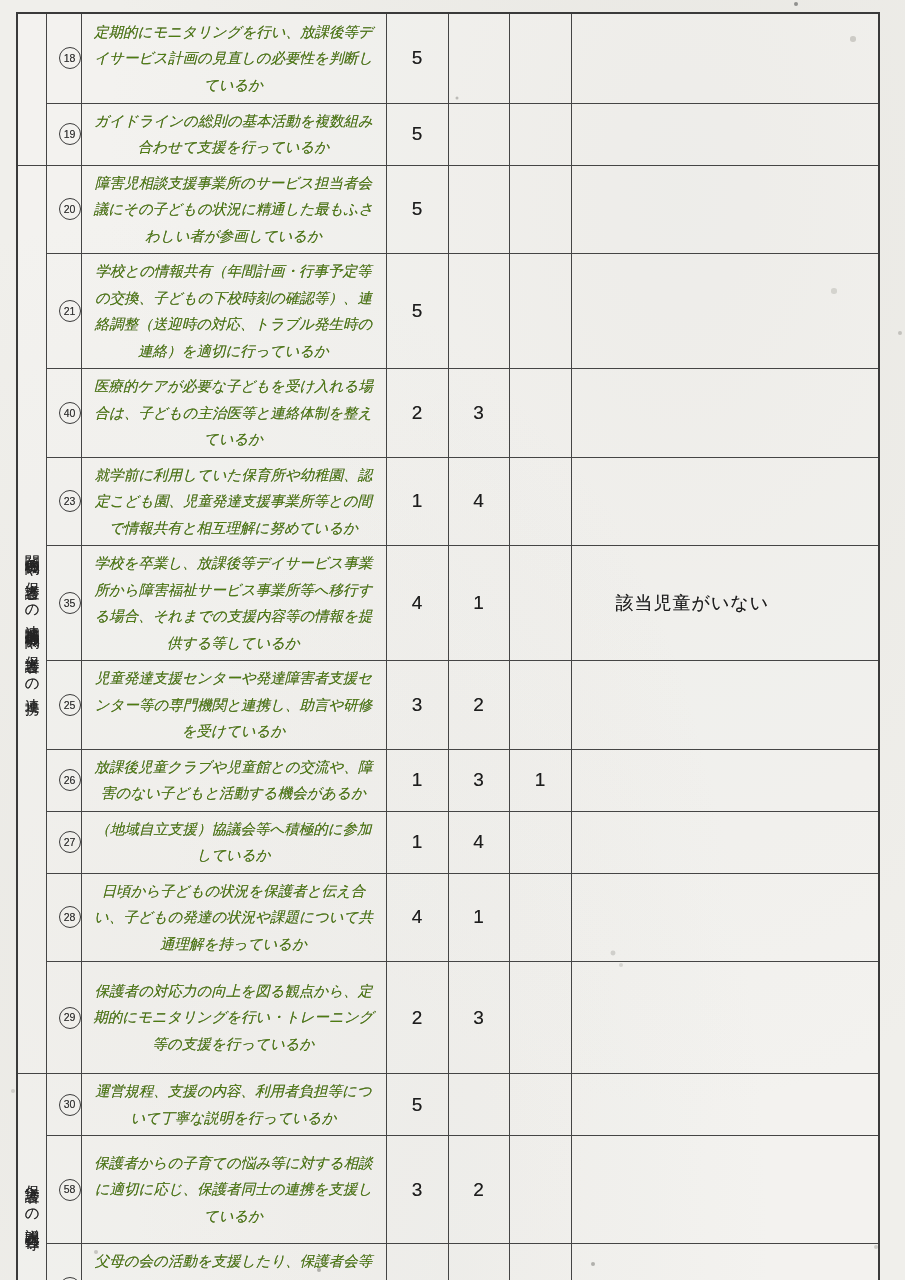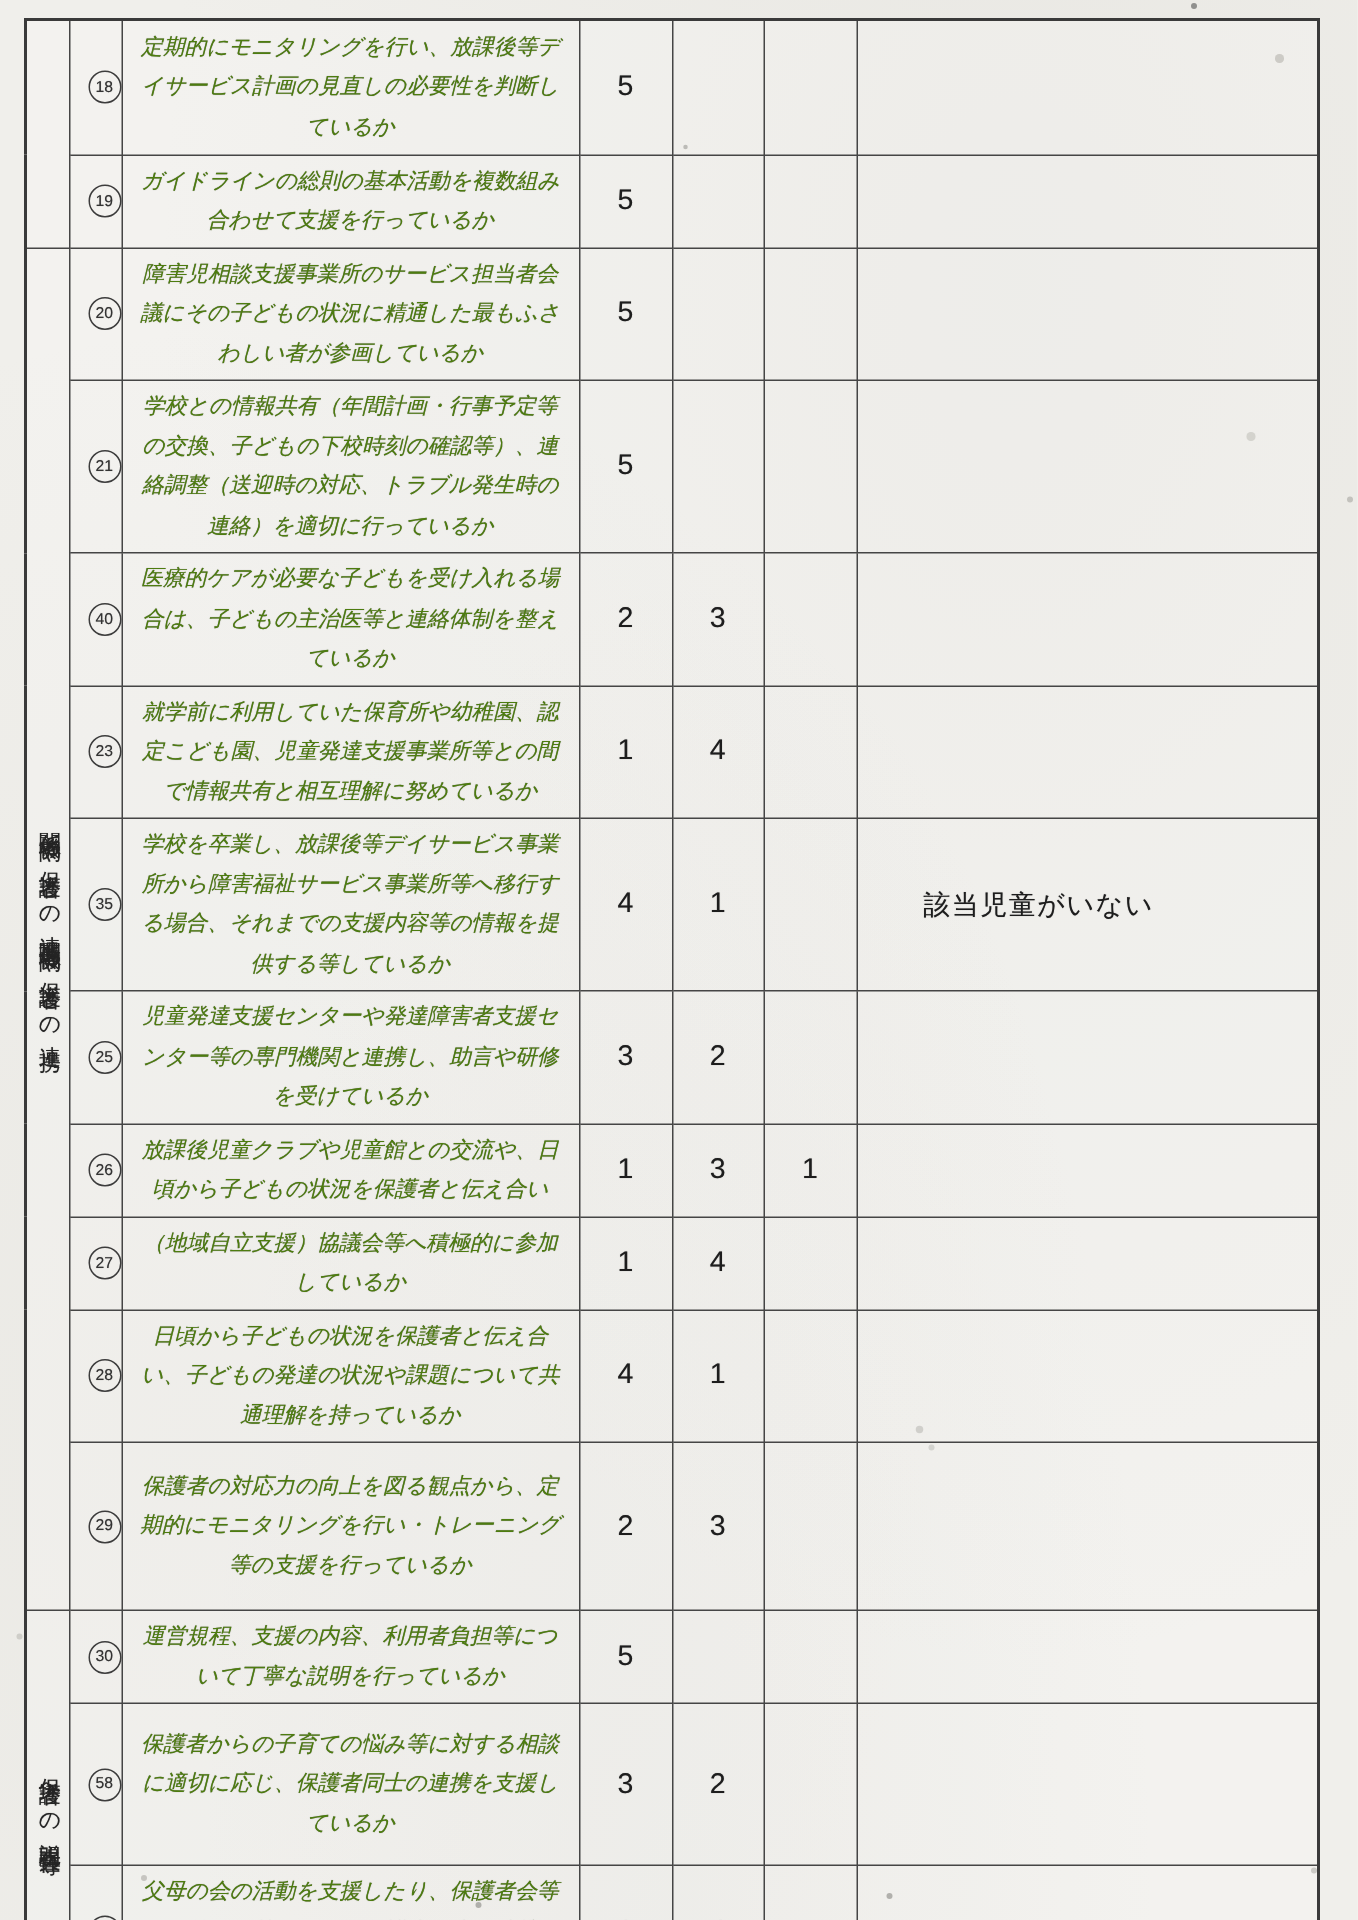--- a/index.html
+++ b/index.html
@@ -266,21 +266,21 @@
     </td>
     <td class="c-cell">
       <span class="c-text"></span>
     </td>
   </tr>
         <tr>
     <td class="num-cell">
       <span class="circle-num">26</span>
     </td>
     <td class="q-cell">
-      <span class="q-text">放課後児童クラブや児童館との交流や、日頃から子どもの状況を保護者と伝え合い</span>
+      <span class="q-text">放課後児童クラブや児童館との交流や、障害のない子どもと活動する機会があるか</span>
     </td>
     <td class="v-cell">
       <span class="v-text">1</span>
     </td>
     <td class="v-cell">
       <span class="v-text">3</span>
     </td>
     <td class="v-cell">
       <span class="v-text">1</span>
     </td>

